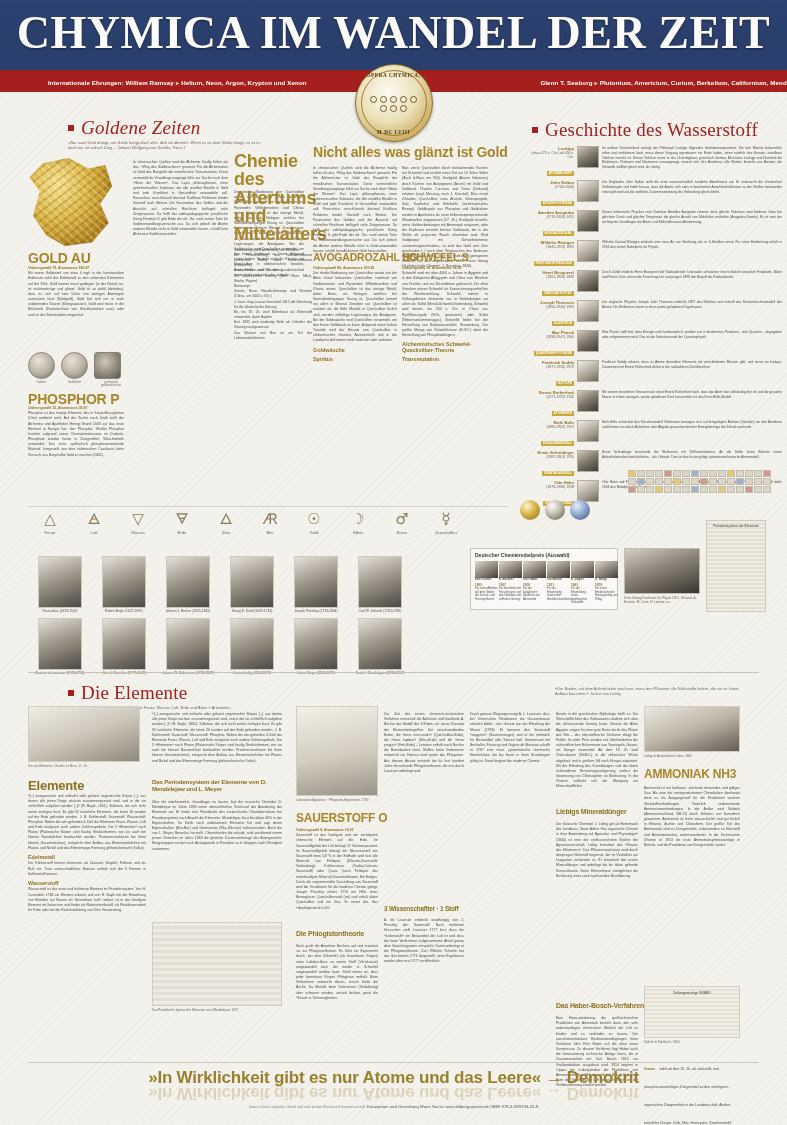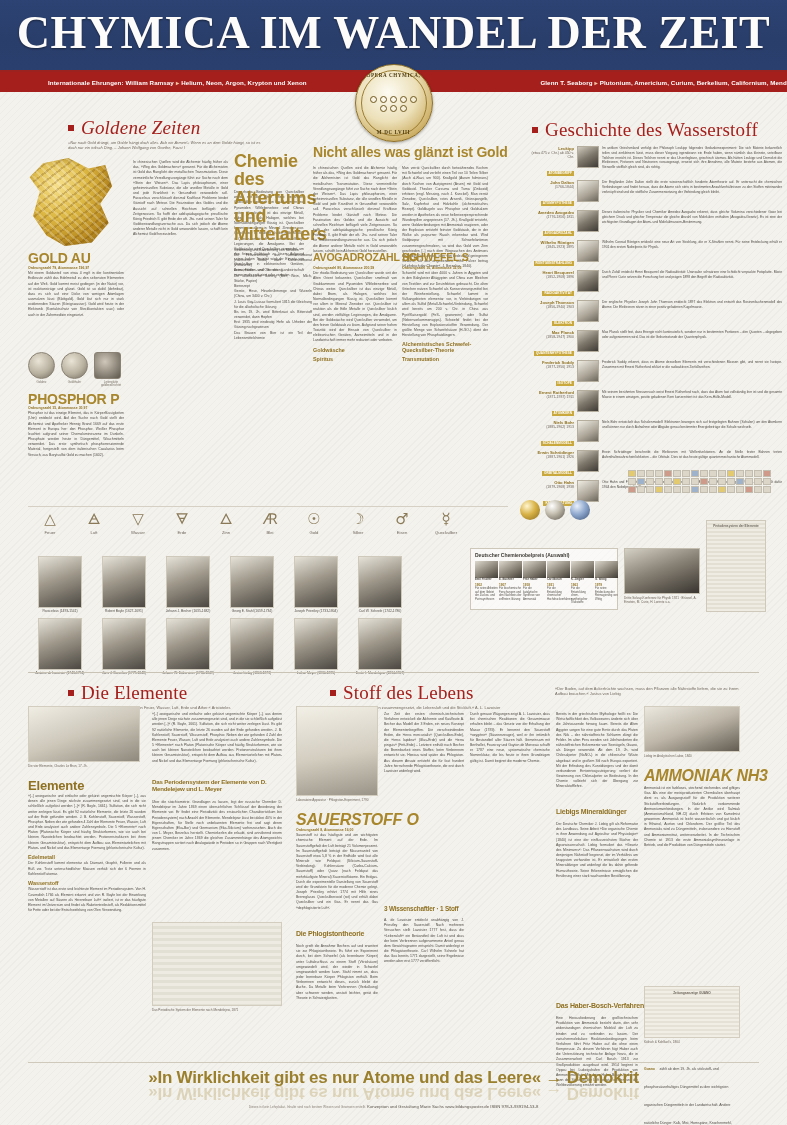--- a/index.html
+++ b/index.html
@@ -92,21 +92,21 @@
   }
   .sec-sub {
     font-size: 3.9px; color: #6d665c; line-height: 1.35; margin-top: 3px;
     letter-spacing: .05px;
   }
   .gold-head {
     font-family: "Liberation Sans", sans-serif;
     font-weight: 700; color: #a8862c; font-size: 14px;
     line-height: 1.02; letter-spacing: -.2px;
   }
-  .gold-head.sm { font-size: 16px; font-style: italic; }
+  .gold-head.sm { font-size: 12px; }
   .gold-head.xs { font-size: 10.5px; }
   .elem-head {
     font-family: "Liberation Sans", sans-serif;
     font-weight: 700; color: #8f7122; font-size: 13px; letter-spacing: -.2px;
   }
   .body-txt {
     font-size: 3.45px; line-height: 1.5; color: #4e4a44;
     text-align: justify; letter-spacing: .02px;
   }
 
@@ -734,24 +734,20 @@
   <div id="rightdoc">
     <div class="hd">Periodensystem der Elemente</div>
   </div>
 
   <div id="bottom-rule"></div>
 
   <div id="elem-head-s">
     <div class="sec-head"><span class="sq"></span><span>Die Elemente</span></div>
     <div class="sec-sub" style="width:180px">»Die Welt besteht aus den fünf Elementen Feuer, Wasser, Luft, Erde und Äther.« Aristoteles</div>
   </div>
-  <div id="stoff-head-s">
-    <div class="sec-head"><span class="sq"></span><span>Stoff des Lebens</span></div>
-    <div class="sec-sub" style="width:190px">»Die Luft ist aus zwei Gasen zusammengesetzt, die Lebensluft und die Stickluft.« A. L. Lavoisier</div>
-  </div>
   <div id="agrar-head-s">
     <div class="sec-sub" style="width:190px">»Der Boden, auf dem Ackerfrüchte wachsen, muss den Pflanzen alle Nährstoffe liefern, die sie zu ihrem Aufbau brauchen.« Justus von Liebig</div>
   </div>
 
   <div id="elem-pic"></div>
   <div id="elem-left" style="top:764px">
     <div class="cap">Die vier Elemente, Charles Le Brun, 17. Jh.</div>
   </div>
   <div id="elem-eng" style="top:778px">
     <div class="elem-head">Elemente</div>

